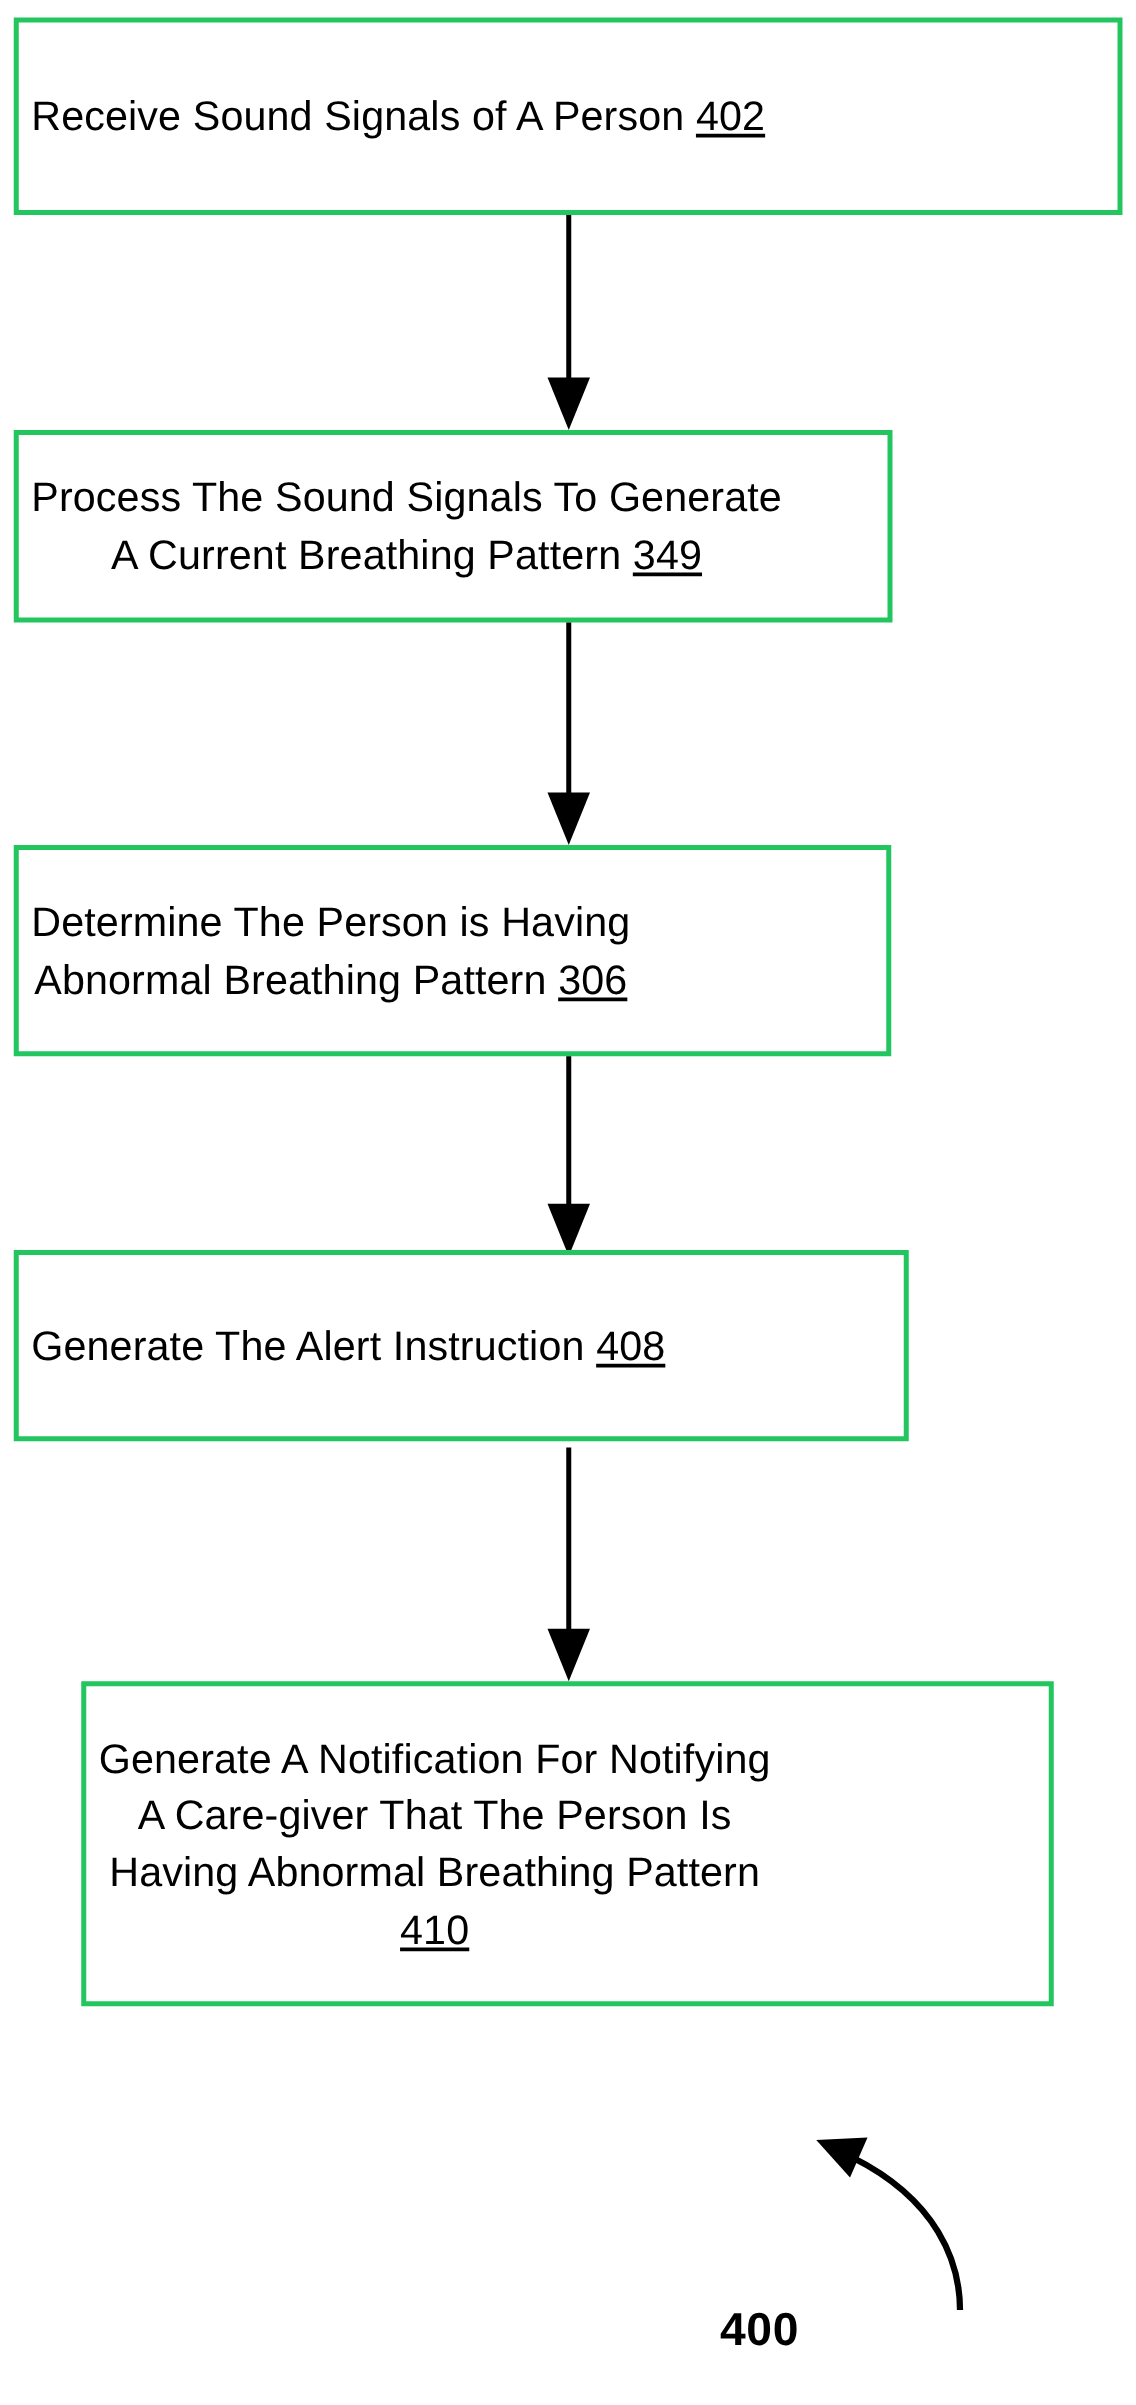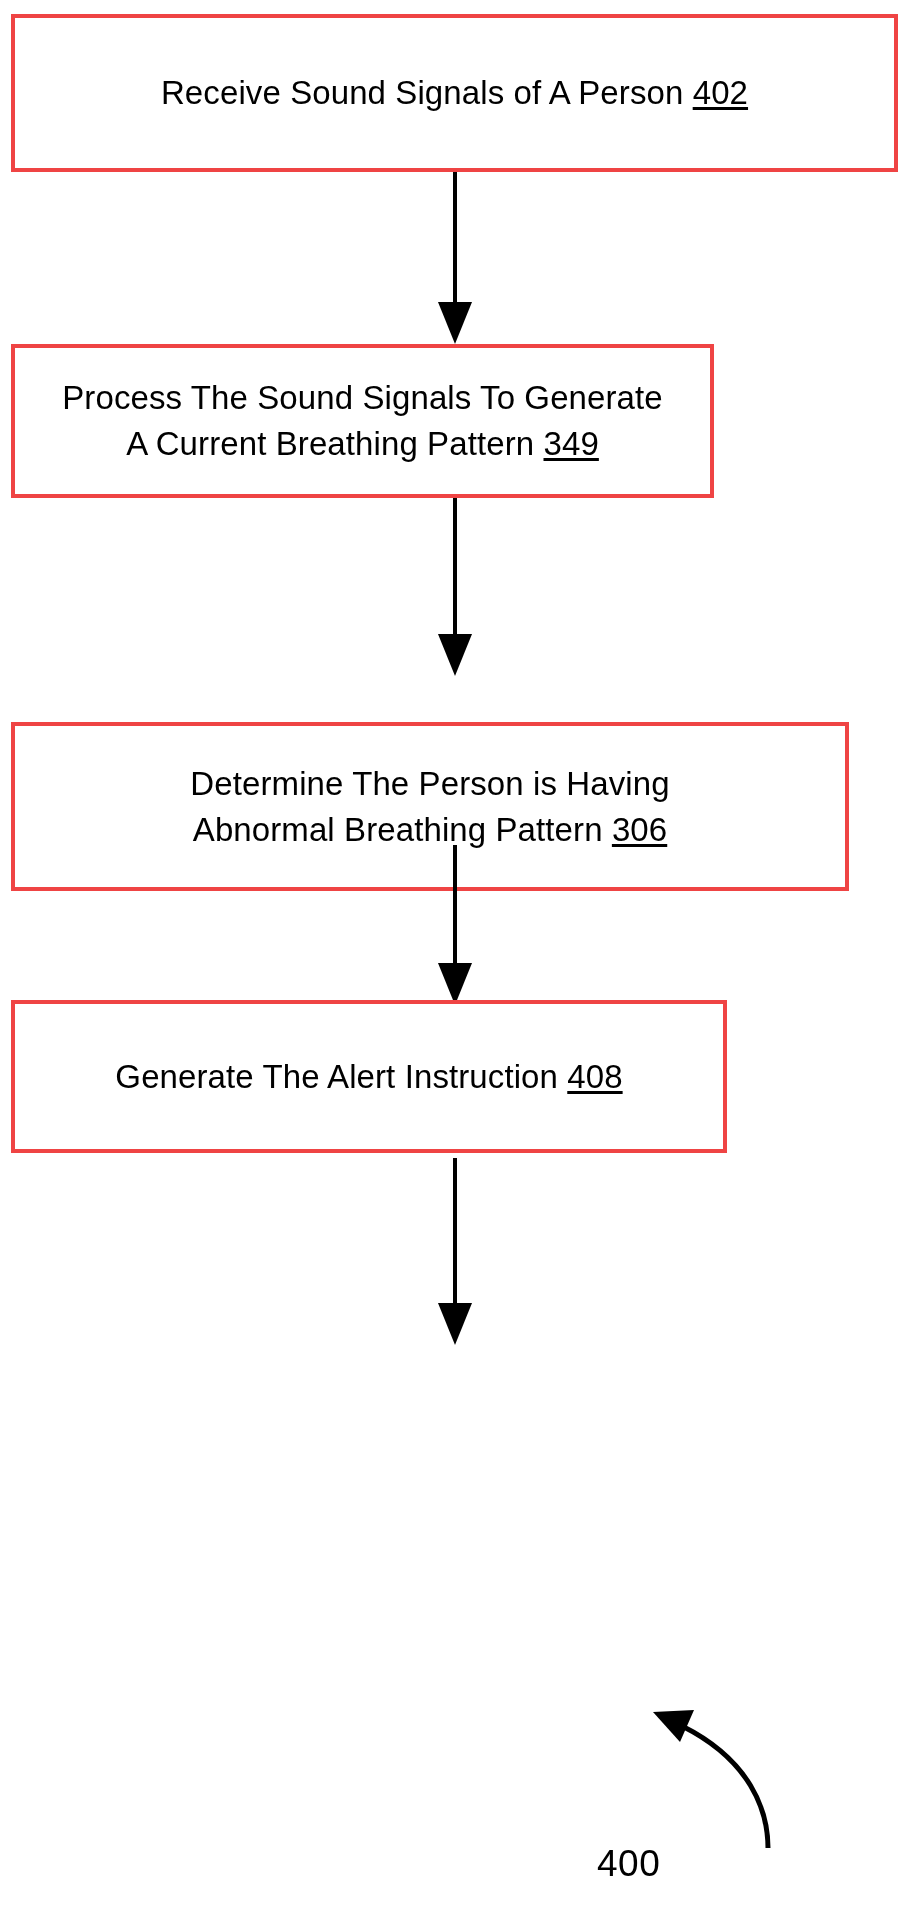--- a/index.html
+++ b/index.html
@@ -11,25 +11,25 @@
     position: relative;
     width: 909px;
     height: 1924px;
     background: #ffffff;
     font-family: "Liberation Sans", "DejaVu Sans", sans-serif;
     overflow: hidden;
   }
   .flow-box {
     position: absolute;
     box-sizing: border-box;
-    border: 4px solid #ef4444;
+    border: 4px solid #22c55e;
     background: #ffffff;
     display: flex;
     align-items: center;
-    justify-content: center;
+    justify-content: flex-start;
     text-align: center;
     color: #000000;
   }
   .box-text {
     font-size: 33px;
     line-height: 1.38;
     letter-spacing: 0.1px;
     padding: 0 10px;
     white-space: pre-line;
   }
@@ -83,40 +83,46 @@
   <div class="flow-box" id="box-404" style="left:11px; top:344px; width:703px; height:154px;">
     <div class="box-text"><span>Process The Sound Signals To Generate
 A Current Breathing Pattern </span><span class="ref-num">349</span></div>
   </div>
 
   <div class="connector" id="conn-2" style="left:453px; top:498px; height:178px;">
     <div class="conn-stem" style="height:138px;"></div>
     <div class="conn-head" style="top:136px;"></div>
   </div>
 
-  <div class="flow-box" id="box-406" style="left:11px; top:676px; width:838px; height:169px;margin-top:46px;">
+  <div class="flow-box" id="box-406" style="left:11px; top:676px; width:702px; height:169px;">
     <div class="box-text"><span>Determine The Person is Having
 Abnormal Breathing Pattern </span><span class="ref-num">306</span></div>
   </div>
 
   <div class="connector" id="conn-3" style="left:453px; top:845px; height:160px;">
     <div class="conn-stem" style="height:120px;"></div>
     <div class="conn-head" style="top:118px;"></div>
   </div>
 
   <div class="flow-box" id="box-408" style="left:11px; top:1000px; width:716px; height:153px;">
     <div class="box-text"><span>Generate The Alert Instruction </span><span class="ref-num">408</span></div>
   </div>
 
   <div class="connector" id="conn-4" style="left:453px; top:1158px; height:187px;">
     <div class="conn-stem" style="height:147px;"></div>
     <div class="conn-head" style="top:145px;"></div>
   </div>
 
+  <div class="flow-box" id="box-410" style="left:65px; top:1345px; width:778px; height:260px;">
+    <div class="box-text"><span>Generate A Notification For Notifying
+A Care-giver That The Person Is
+Having Abnormal Breathing Pattern
+</span><span class="ref-num">410</span></div>
+  </div>
 
   <svg id="curved-arrow" width="200" height="170" style="left:630px; top:1690px;" viewBox="0 0 200 170">
     <path d="M 138 158 C 138 120, 120 70, 52 36" fill="none" stroke="#000000" stroke-width="5"></path>
     <polygon points="23,22 64,20 50,52" fill="#000000"></polygon>
   </svg>
 
-  <div id="fig-label" style="left:597px; top:1843px;">400</div>
+  <div id="fig-label" style="left:576px; top:1843px;font-weight:bold;">400</div>
 
 </div>
 
 </body></html>

